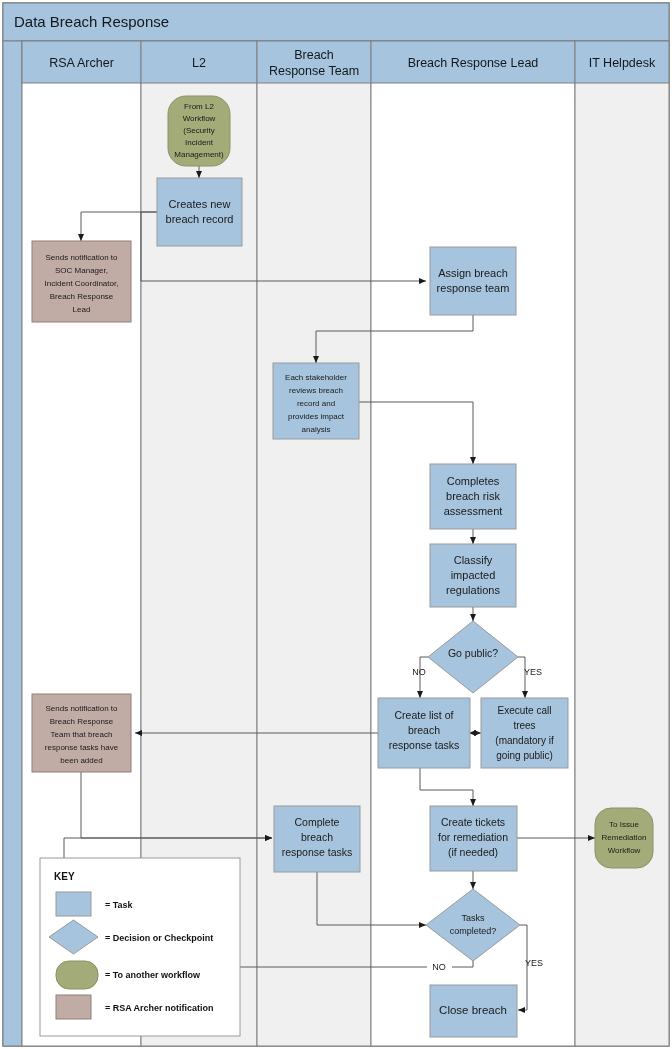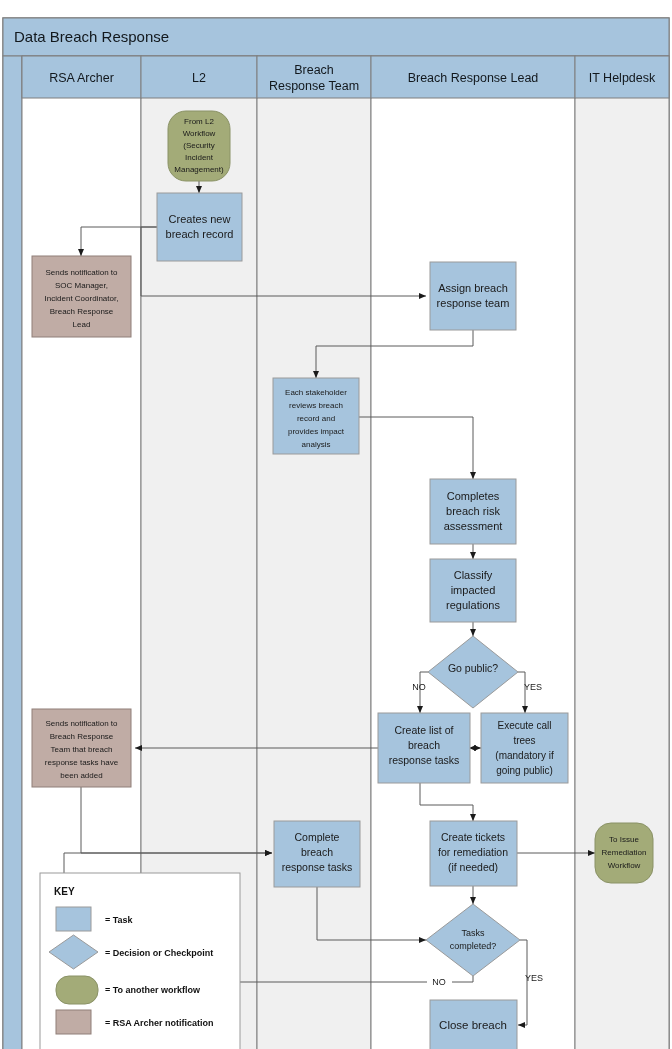--- a/index.html
+++ b/index.html
@@ -10,21 +10,20 @@
   body {
     width: 672px;
     height: 1049px;
     font-family: "Liberation Sans", sans-serif;
     overflow: hidden;
   }
   #diagram-root {
     position: relative;
     width: 672px;
     height: 760px;
-    margin-top: 15px;
   }
   svg.flow {
     display: block;
   }
   .node-text {
     font-family: "Liberation Sans", sans-serif;
     fill: #1a1a1a;
     text-anchor: middle;
     dominant-baseline: middle;
   }

